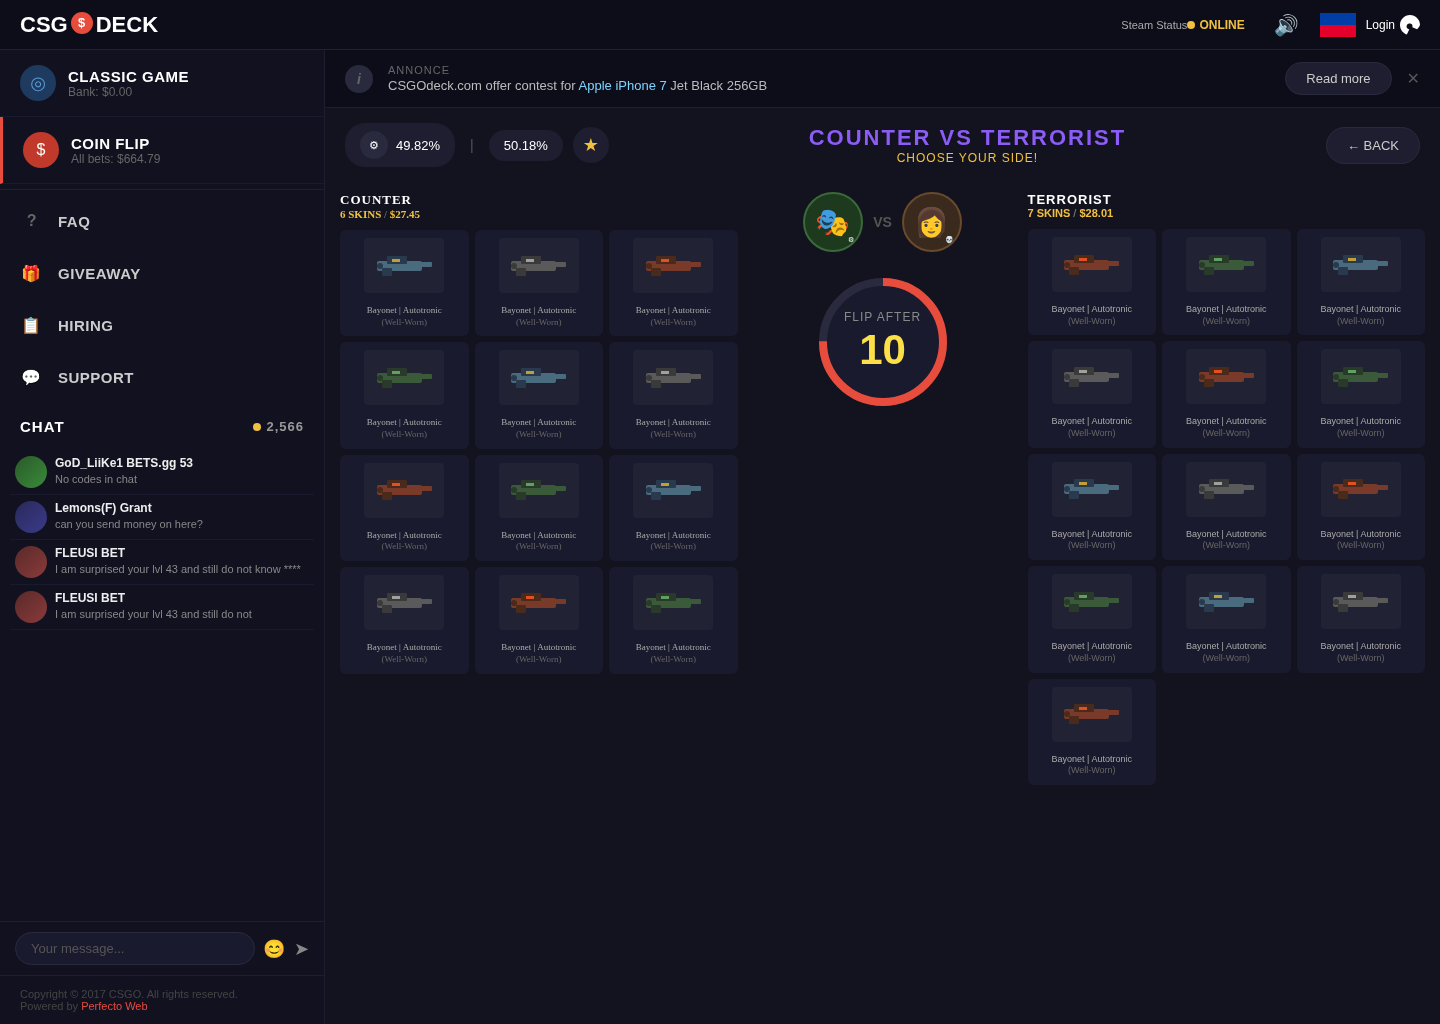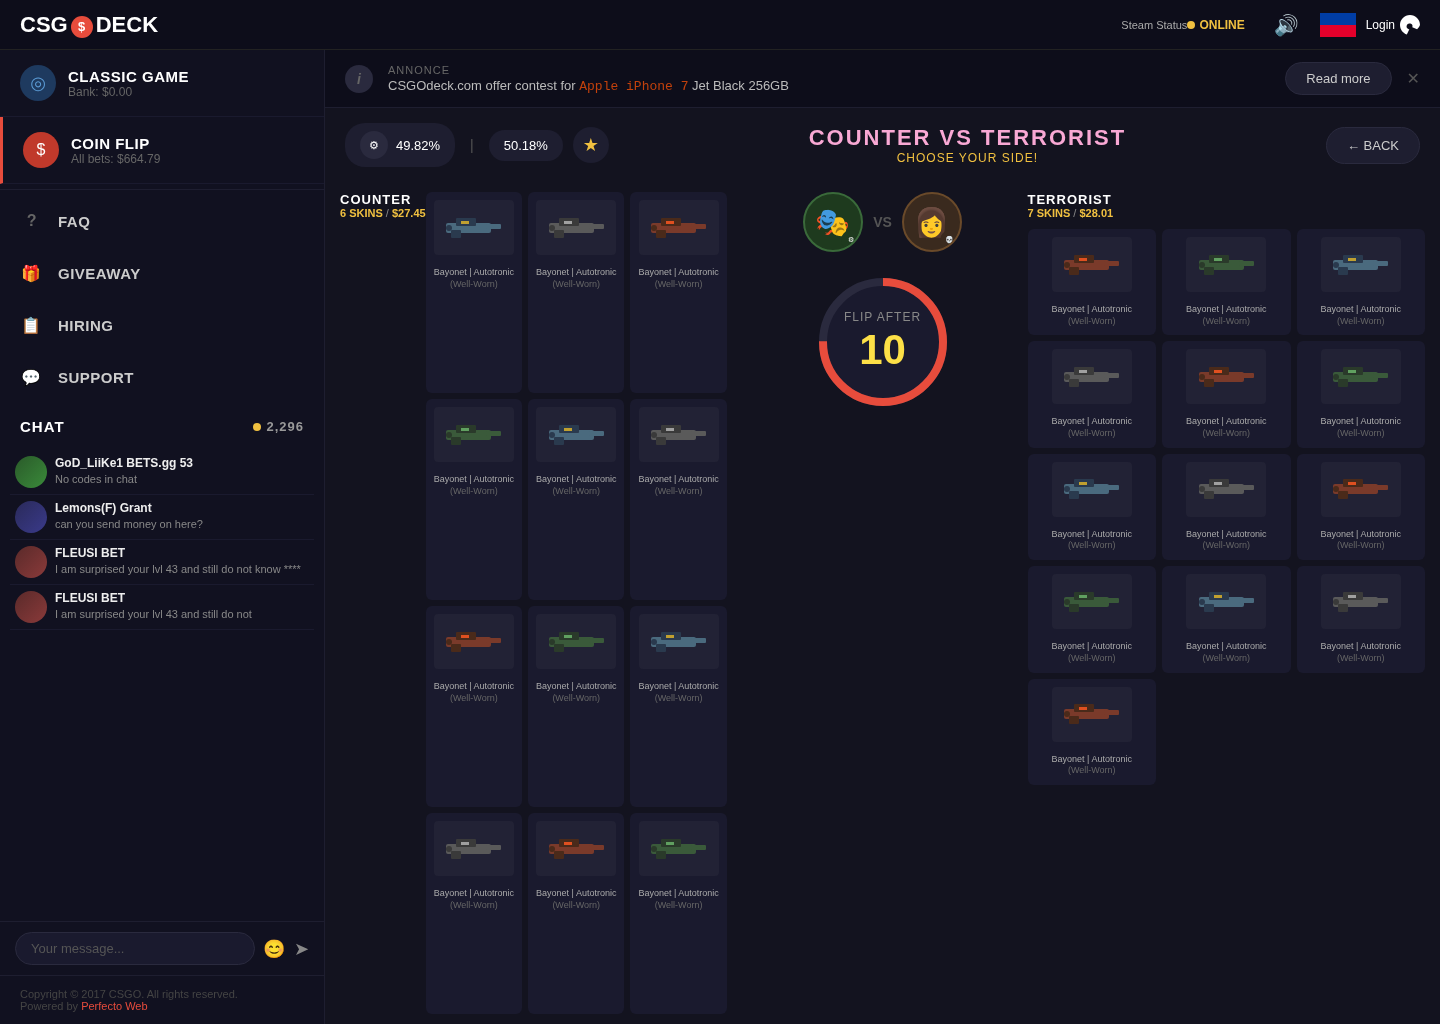--- a/index.html
+++ b/index.html
@@ -22,21 +22,21 @@
       align-items: center;
       padding: 0 20px;
       border-bottom: 1px solid #222;
       flex-shrink: 0;
     }
     .logo {
       font-size: 22px;
       font-weight: bold;
       color: #fff;
       display: flex;
-      align-items: flex-end;
+      align-items: flex-start;
       gap: 2px;
     }
     .logo-csgo { color: #fff; }
     .logo-icon {
       background: #e74c3c;
       border-radius: 50%;
       width: 22px;
       height: 22px;
       display: inline-flex;
       align-items: center;
@@ -322,21 +322,21 @@
     .announcement-title {
       font-size: 11px;
       color: #666;
       letter-spacing: 1px;
       margin-bottom: 2px;
     }
     .announcement-text {
       font-size: 13px;
       color: #bbb;
     }
-    .announcement-text .highlight { color: #c2410c; font-family: Liberation Mono, monospace; }
+    .announcement-text .highlight { color: #7dd3fc; }
     .read-more-btn {
       background: #1e1e30;
       border: 1px solid #2a2a3e;
       border-radius: 20px;
       color: #ccc;
       padding: 8px 20px;
       font-size: 13px;
       cursor: pointer;
       white-space: nowrap;
     }
@@ -402,21 +402,21 @@
       align-items: center;
       justify-content: center;
     }
     .game-title-area {
       flex: 1;
       text-align: center;
     }
     .game-main-title {
       font-size: 22px;
       font-weight: bold;
-      color: #f9a8d4;
+      color: #8b5cf6;
       letter-spacing: 2px;
     }
     .game-subtitle-text {
       font-size: 12px;
       color: #f0c040;
       letter-spacing: 1px;
     }
     .back-btn {
       background: #1e1e30;
       border: 1px solid #2a2a3e;
@@ -432,22 +432,24 @@
 
     
     .battle-area {
       flex: 1;
       display: flex;
       overflow: hidden;
     }
     .team-section {
       flex: 1;
       display: flex;
+      flex-direction: column;
       padding: 10px 15px;
       overflow-y: auto;
+      font-family: Liberation Serif, serif;
     }
     .team-header {
       margin-bottom: 10px;
     }
     .team-name {
       font-size: 13px;
       font-weight: bold;
       color: #fff;
       letter-spacing: 1px;
     }
@@ -665,21 +667,21 @@
     <div class="sidebar-menu-item">
       <div class="menu-icon">💬</div>
       <span>SUPPORT</span>
     </div>
 
     <div class="chat-section">
       <div class="chat-header">
         <span>CHAT</span>
         <div class="chat-count">
           <div class="chat-count-dot"></div>
-          <span>2,296</span>
+          <span>2,566</span>
         </div>
       </div>
 
       <div class="chat-messages" id="chat-messages">
       <div class="chat-message">
       <div class="chat-avatar avatar-god"></div>
       <div class="chat-content">
         <div class="chat-username">GoD_LiiKe1 BETS.gg 53</div>
         <div class="chat-text">No codes in chat</div>
       </div>

